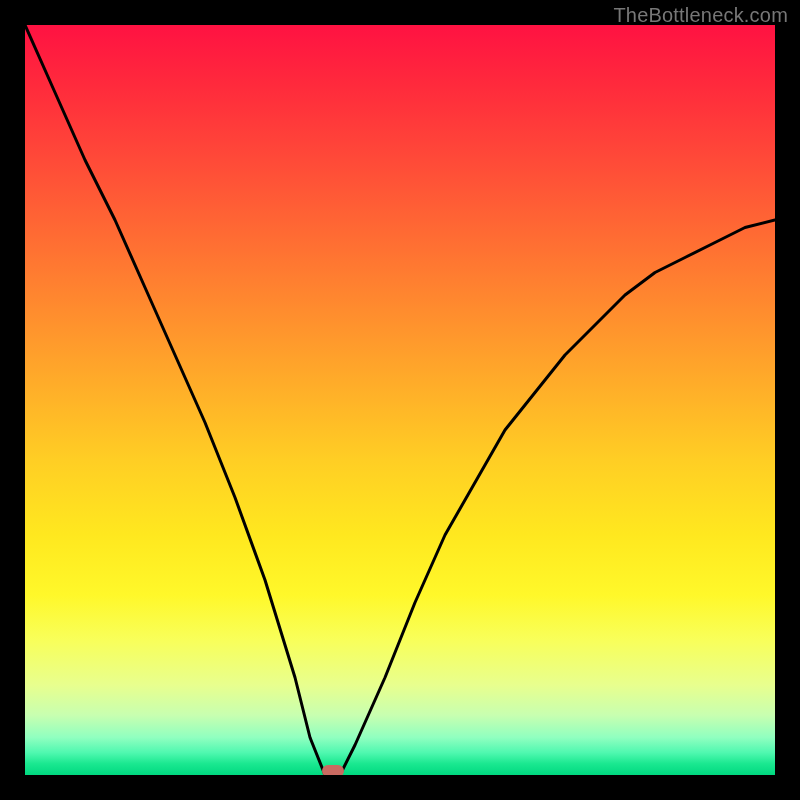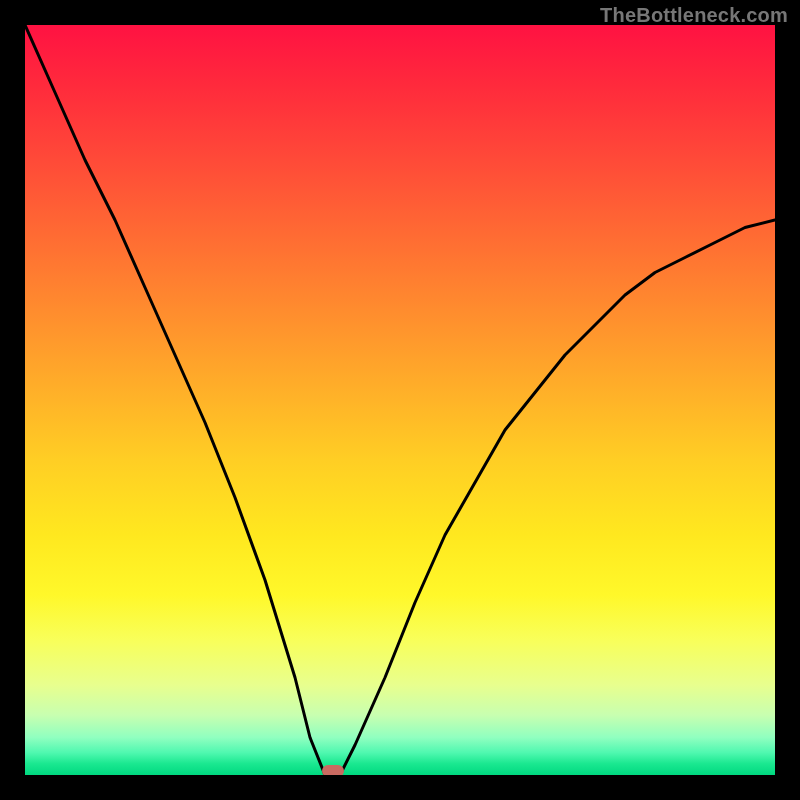--- a/index.html
+++ b/index.html
@@ -52,21 +52,21 @@
       #1ae890 98.5%,
       #00d880 100%
     );
   }
   .watermark {
     position: absolute;
     top: 4px;
     right: 12px;
     color: #777;
     font-size: 20px;
-    font-weight: 700;
+    font-weight: 400;
     letter-spacing: 0.2px;
     user-select: none;
   }
   svg.curve {
     position: absolute;
     left: 0;
     top: 0;
     width: 100%;
     height: 100%;
   }

